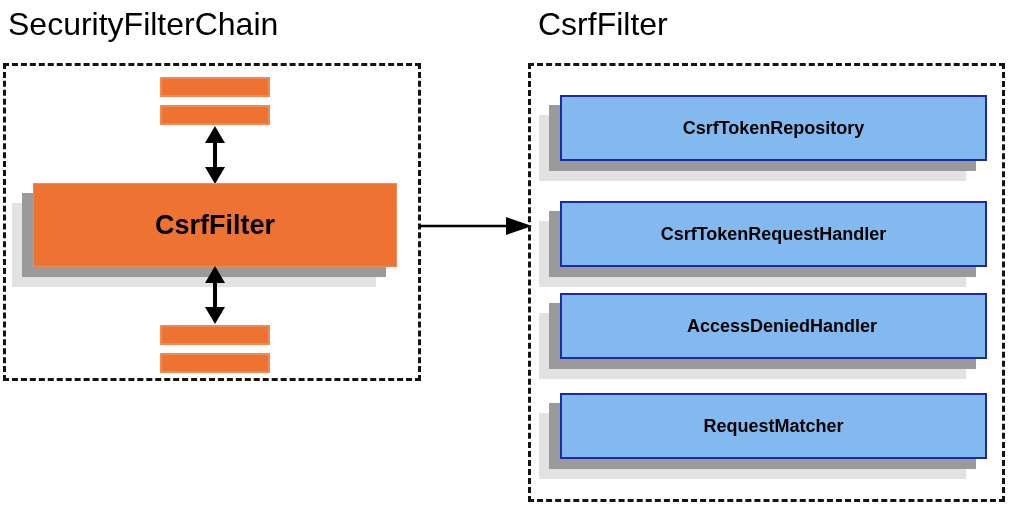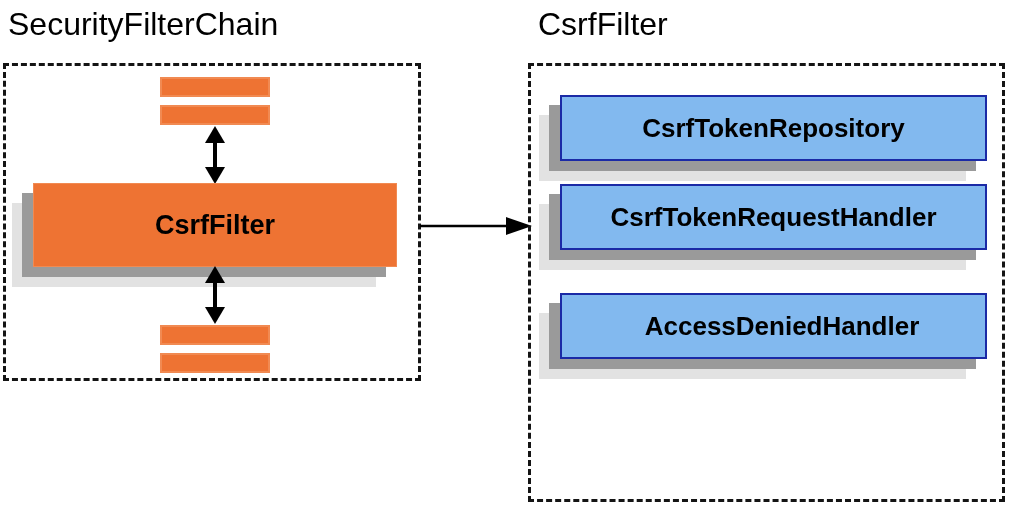--- a/index.html
+++ b/index.html
@@ -94,26 +94,26 @@
     left: 29px;
     width: 427px; height: 66px;
     box-sizing: border-box;
     background: var(--blue-fill);
     border: 2px solid var(--blue-border);
     box-shadow: -11px 10px 0 0 var(--shadow-dark),
                 -21px 20px 0 0 var(--shadow-light);
     display: flex;
     align-items: center;
     justify-content: center;
-    font-size: 26px;
+    font-size: 18px;
     font-weight: bold;
     white-space: nowrap;
   }
   #component-0 { top: 29px; }
-  #component-1 { top: 118px; }
+  #component-1 { top: 135px; }
   #component-2 { top: 227px; padding-left: 17px; }
   #component-3 { top: 327px; }
 
   svg { display: block; }
 </style>
 </head>
 <body style="--orange-fill: #EE7333; --orange-border: #F18A52; --blue-fill: #82B9EF; --blue-border: #1B2AA6; --shadow-dark: #9A9A9A; --shadow-light: #E2E2E2; --line-color: #000000;">
 
 <div class="title" id="title-left">SecurityFilterChain</div>
 
@@ -156,13 +156,16 @@
   </div>
 
   <div class="component-box" id="component-1">
     <span>CsrfTokenRequestHandler</span>
   </div>
 
   <div class="component-box" id="component-2">
     <span>AccessDeniedHandler</span>
   </div>
 
+  <div class="component-box" id="component-3">
+    <span>RequestMatcher</span>
+  </div>
 </div>
 
 </body></html>

